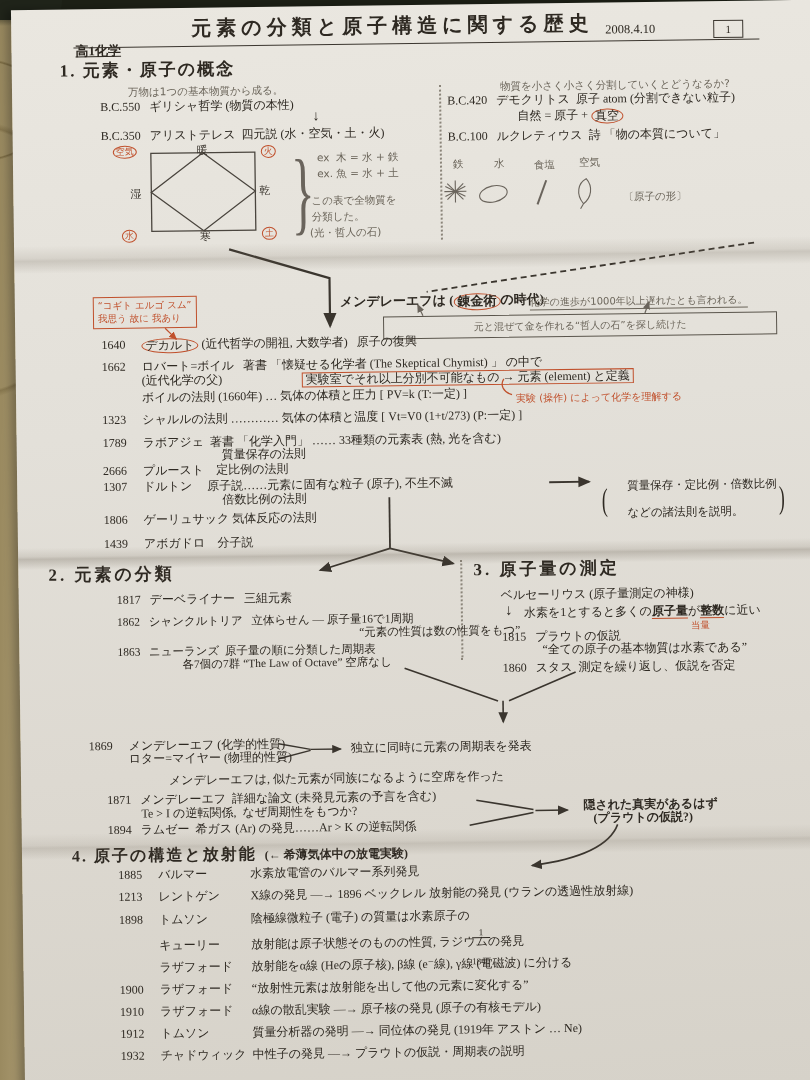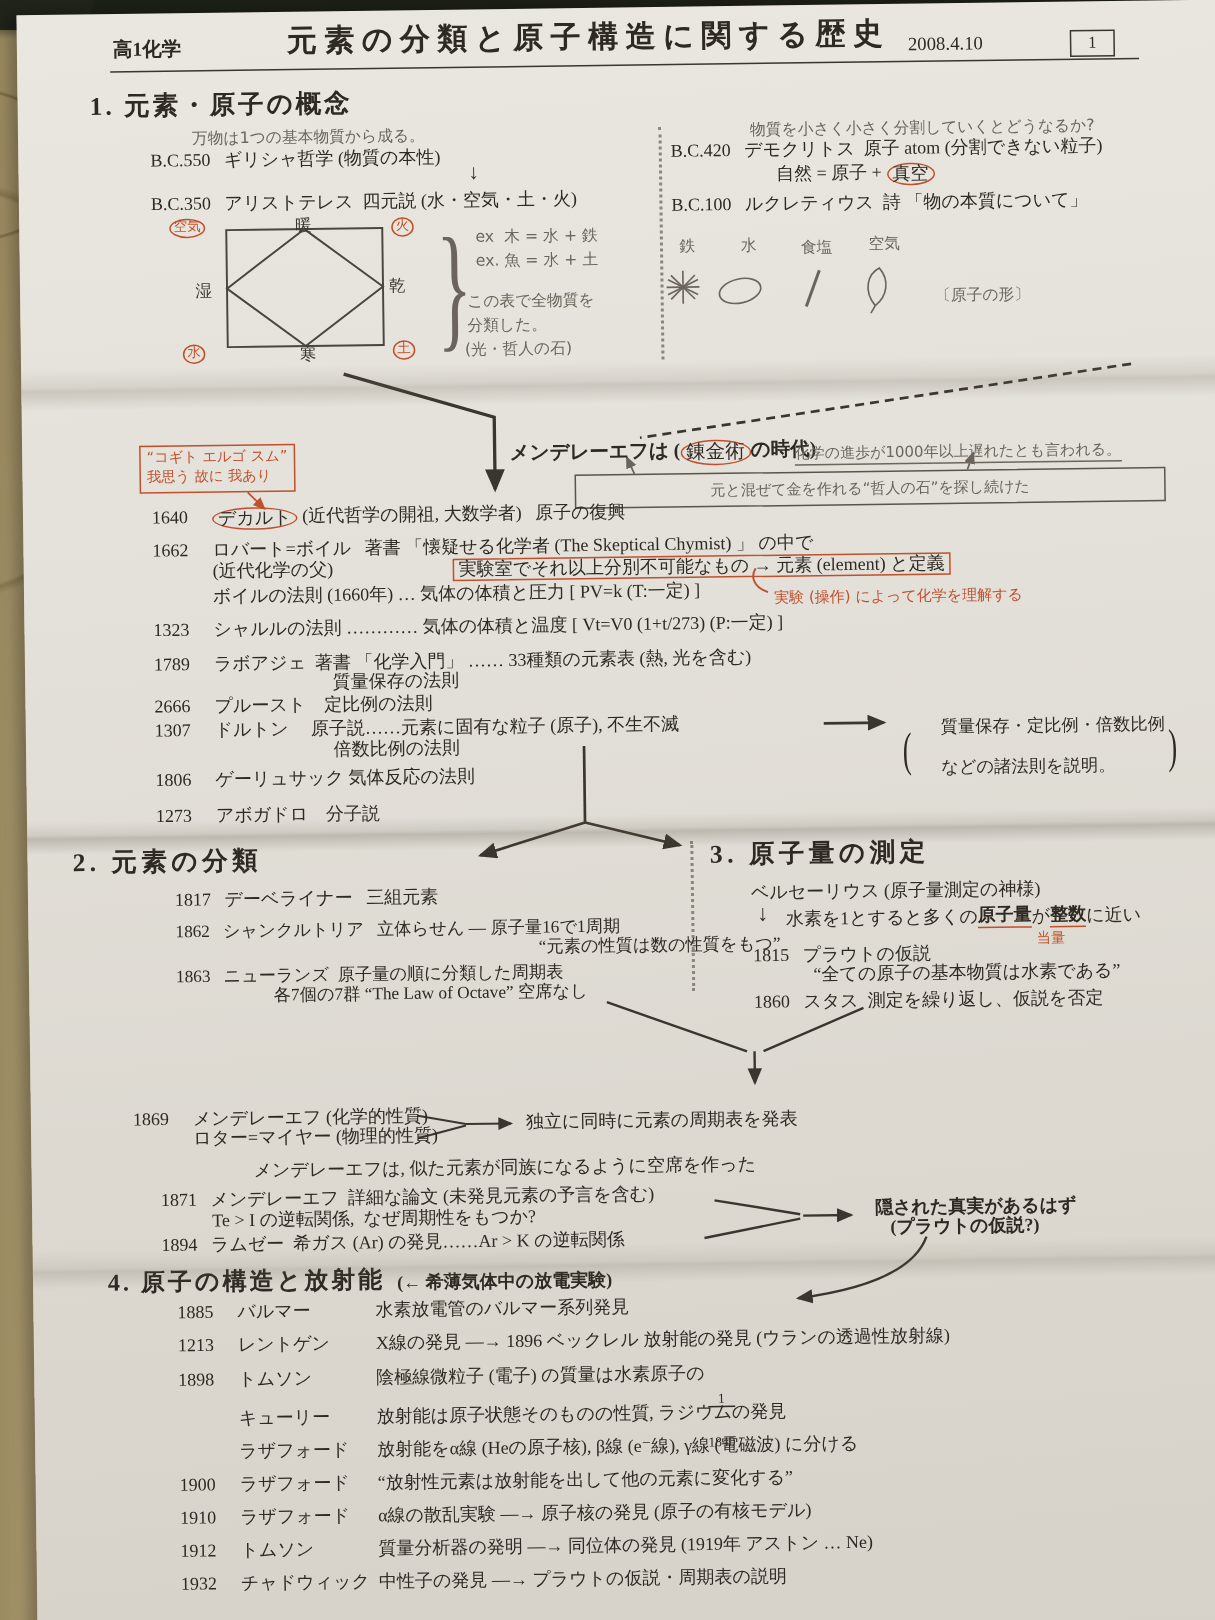--- a/index.html
+++ b/index.html
@@ -15,21 +15,21 @@
     background:linear-gradient(176deg,#eae7e0 0%,#e3e0d9 38%,#ddd9d1 68%,#d6d2c9 100%);
     box-shadow:-5px 0 10px rgba(0,0,0,.3);}
   .crease{position:absolute;left:0;width:100%;pointer-events:none;z-index:6;}
   .abs{position:absolute;}
   .print{position:absolute;color:#2e2922;font-size:12px;line-height:1.12;white-space:pre;}
   .b{font-weight:bold;}
   .hw{position:absolute;color:#6b655a;font-family:"DejaVu Sans",sans-serif;font-size:10.5px;white-space:pre;}
   .hwr{position:absolute;color:#c0502c;font-family:"DejaVu Sans",sans-serif;font-size:10px;white-space:pre;}
   .redoval{border:1.5px solid #c0502c;border-radius:50%;padding:0 3px;}
   .redbox{border:1.5px solid #c0502c;padding:0 3px;}
-  .ru{border-bottom:1.5px solid #c0502c;font-family:Liberation Mono, monospace;}
+  .ru{border-bottom:1.5px solid #c0502c;}
   .u{border-bottom:1px solid #6b655a;}
   .row{display:flex;align-items:flex-start;}
   .yr{display:inline-block;width:40px;white-space:pre;}
   .nm{display:inline-block;width:92px;white-space:pre;}
   .pre{white-space:pre;}
   .cornerlbl{position:absolute;color:#c0502c;font-size:9px;font-family:"DejaVu Sans",sans-serif;
     border:1.3px solid #c0502c;border-radius:50%;padding:1px 2px;line-height:1;}
   .sidelbl{position:absolute;color:#3a352e;font-size:11px;}
   .brace{position:absolute;color:#6a645c;font-size:88px;font-weight:400;line-height:88px;
     transform:scale(.55,1.05);transform-origin:left top;}
@@ -108,21 +108,21 @@
           <line x1="450" y1="179" x2="434" y2="195"></line>
         <line x1="432" y1="182" x2="452" y2="192"></line>
           <line x1="432" y1="192" x2="452" y2="182"></line>
       </g>
       <ellipse cx="480" cy="190" rx="14" ry="8" transform="rotate(-12 480 190)"></ellipse>
       <line x1="524" y1="201" x2="533" y2="177" stroke-width="2"></line>
       <path d="M570,201 C562,191 565,180 573,176 C580,184 578,195 570,201 Z M570,201 L567,206"></path>
     </g>
   </svg>
 
-  <div class="print b z2" style="left:64px;top:17px;font-size:13px;">高1化学</div>
+  <div class="print b z2" style="left:64px;top:35px;font-size:13px;text-decoration:underline;">高1化学</div>
   <div class="print b z2" style="left:180px;top:9px;font-size:20px;letter-spacing:5px;">元素の分類と原子構造に関する歴史</div>
   <div class="print z2" style="left:594px;top:20px;font-size:12.5px;">2008.4.10</div>
   <div class="abs z2" style="left:702px;top:19px;width:28px;height:16px;border:1.5px solid #3a352e;display:flex;align-items:center;justify-content:center;">
     <span class="print" style="position:static;font-size:11px;">1</span>
   </div>
   <div class="abs z2" style="left:62px;top:38px;width:686px;border-top:1.6px solid #3a352e;"></div>
 
   <div class="print b z2" style="left:48px;top:52px;font-size:17px;letter-spacing:2px;">1. 元素・原子の概念</div>
 
   <div class="hw z2" style="left:116px;top:77px;">万物は1つの基本物質から成る。</div>
@@ -159,21 +159,21 @@
   <div class="hw z2" style="left:521px;top:155px;">食塩</div>
   <div class="hw z2" style="left:566px;top:153px;">空気</div>
   <div class="hw z2" style="left:610px;top:188px;">〔原子の形〕</div>
 
   <div class="cogitobox z2" style="left:78px;top:288px;">
     <div class="hwr" style="position:static;font-size:9.5px;">“コギト エルゴ スム”</div>
     <div class="hwr" style="position:static;font-size:9.5px;">我思う 故に 我あり</div>
   </div>
   <div class="print b row z2" style="left:325px;top:289px;font-size:13px;">
     <span class="pre">メンデレーエフは (</span>
-    <span class="redoval" style="font-weight:normal;">錬金術</span>
+    <span class="redoval" style="font-weight:bold;">錬金術</span>
     <span class="pre">の時代)</span>
   </div>
   <div class="hw u z2" style="left:515px;top:292px;font-size:10px;">化学の進歩が1000年以上遅れたとも言われる。</div>
   <div class="stonebox z2" style="left:368px;top:311px;width:392px;height:21px;">
     <span class="hw" style="position:static;font-size:10px;">元と混ぜて金を作れる“哲人の石”を探し続けた</span>
   </div>
 
   <div class="print row z2" style="left:86px;top:330px;">
     <span class="yr">1640</span>
     <span class="redoval">デカルト</span>
@@ -213,21 +213,21 @@
       <span>質量保存・定比例・倍数比例</span><br>
       <span>などの諸法則を説明。</span>
     </span>
     <span class="bigp">)</span>
   </div>
   <div class="print row z2" style="left:86px;top:505px;">
     <span class="yr">1806</span>
     <span class="pre">ゲーリュサック 気体反応の法則</span>
   </div>
   <div class="print row z2" style="left:86px;top:529px;">
-    <span class="yr">1273</span>
+    <span class="yr">1439</span>
     <span class="pre">アボガドロ    分子説</span>
   </div>
 
   <div class="print b z2" style="left:30px;top:556px;font-size:17px;letter-spacing:3px;">2. 元素の分類</div>
   <div class="print z2" style="left:98px;top:585px;">1817   デーベライナー   三組元素</div>
   <div class="print z2" style="left:98px;top:607px;font-size:11.5px;">1862   シャンクルトリア   立体らせん ― 原子量16で1周期</div>
   <div class="print z2" style="left:340px;top:620px;font-size:11.5px;">“元素の性質は数の性質をもつ”</div>
   <div class="print z2" style="left:98px;top:637px;font-size:11.5px;">1863   ニューランズ  原子量の順に分類した周期表</div>
   <div class="print z2" style="left:163px;top:650px;font-size:11.5px;">各7個の7群 “The Law of Octave” 空席なし</div>
 

